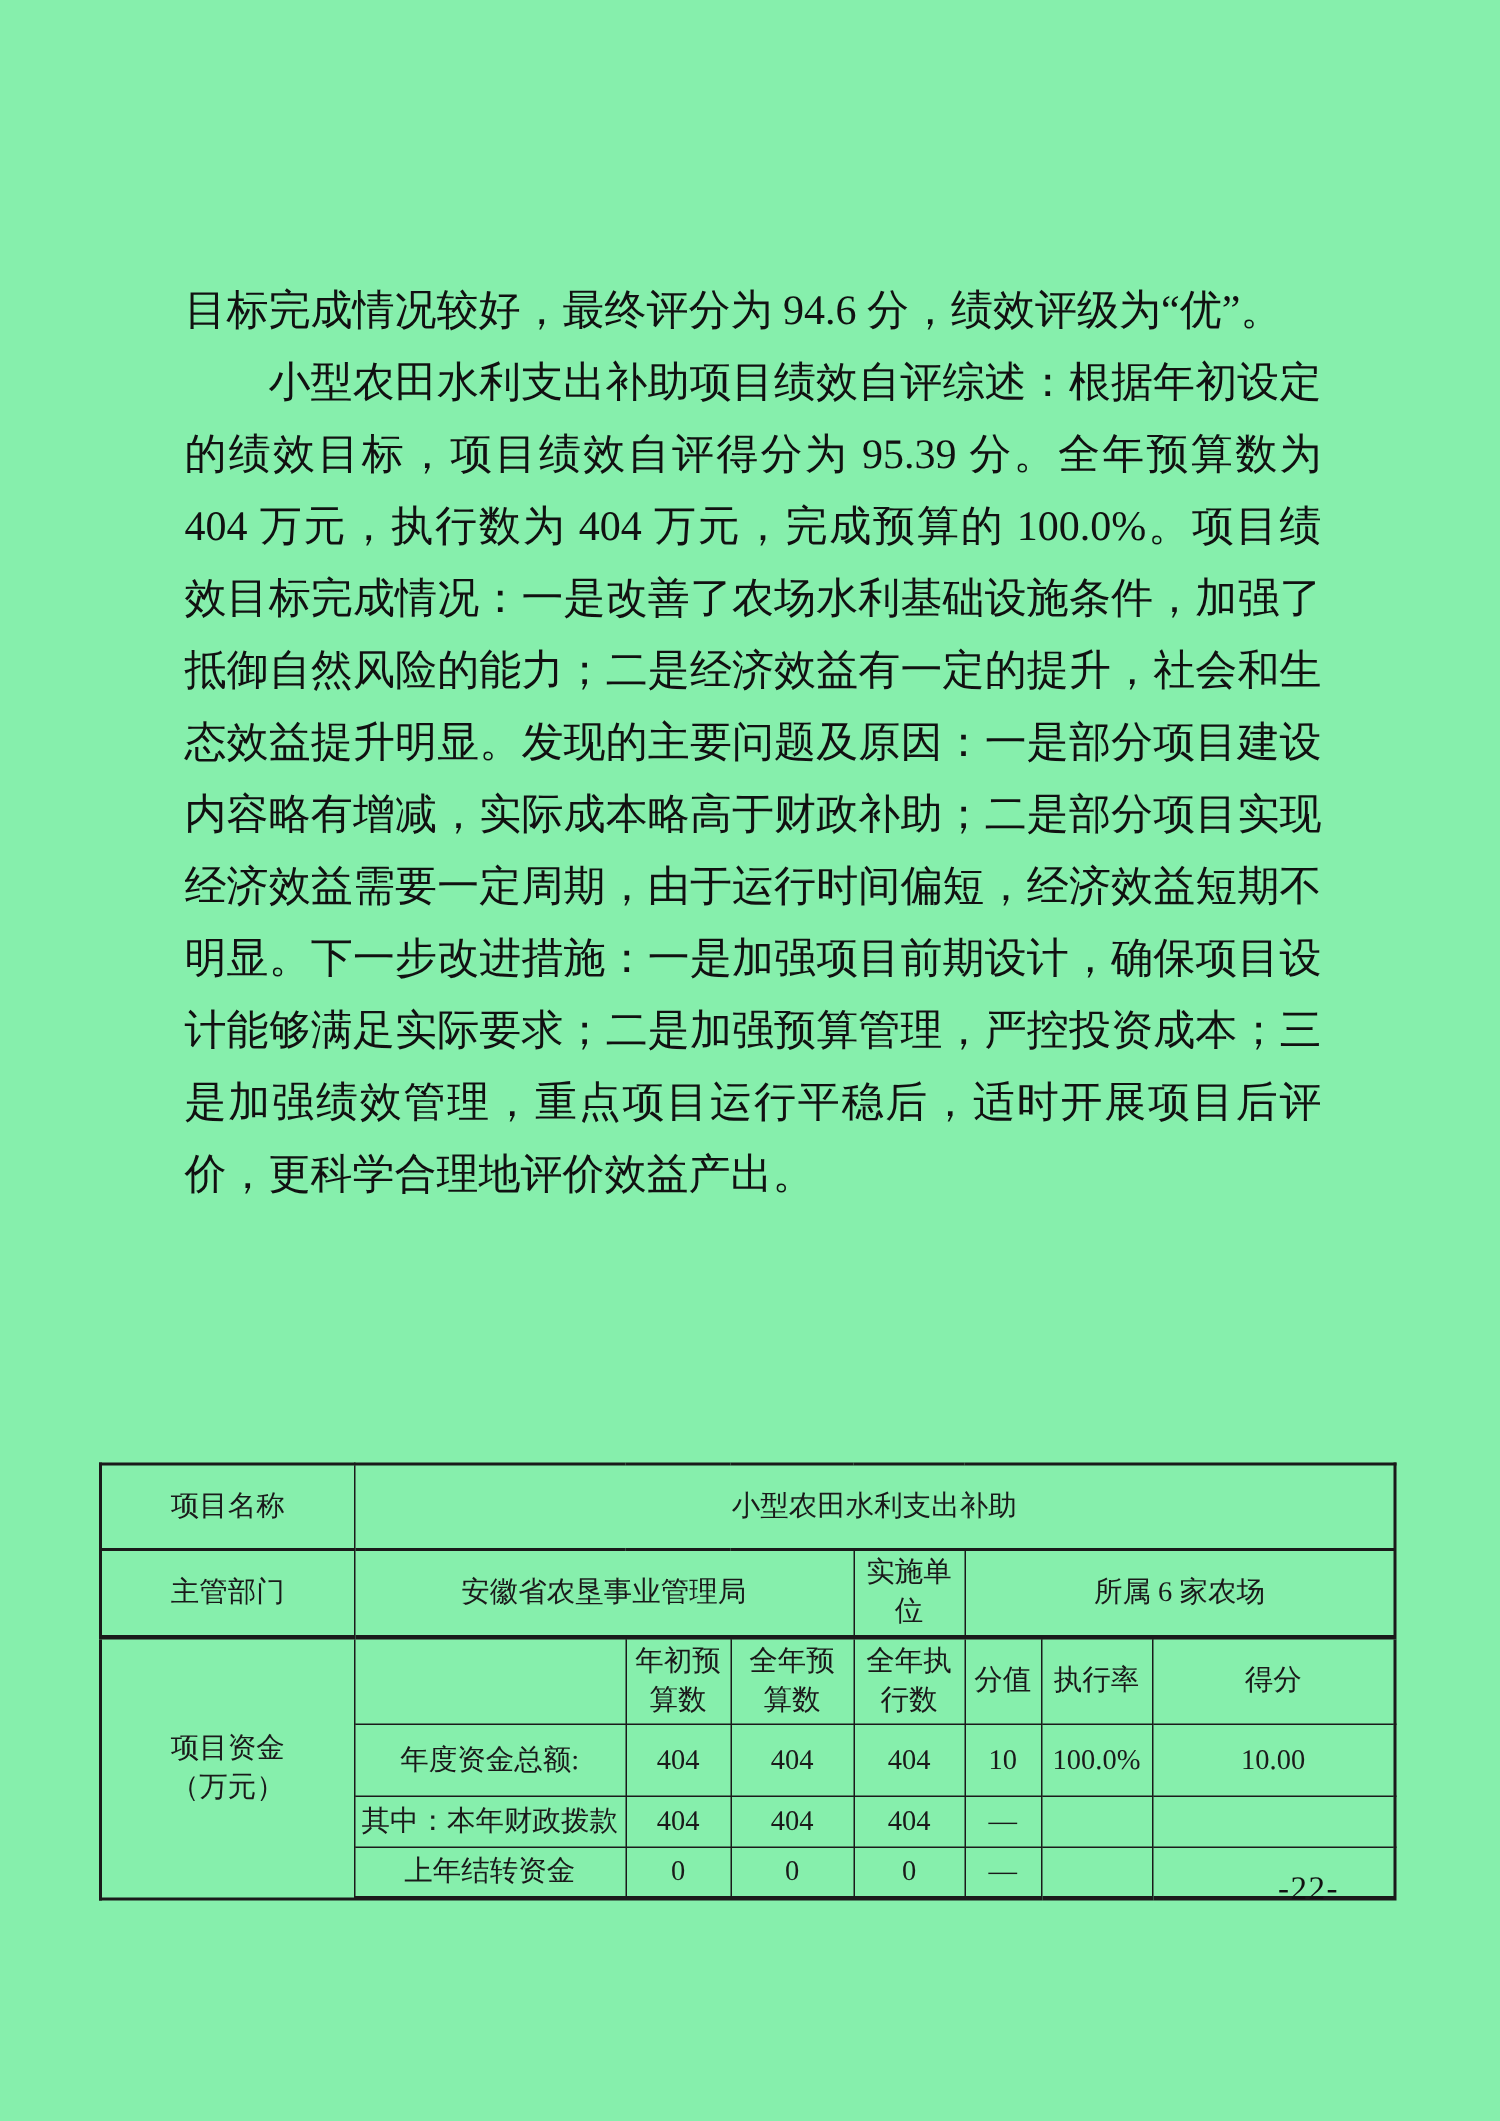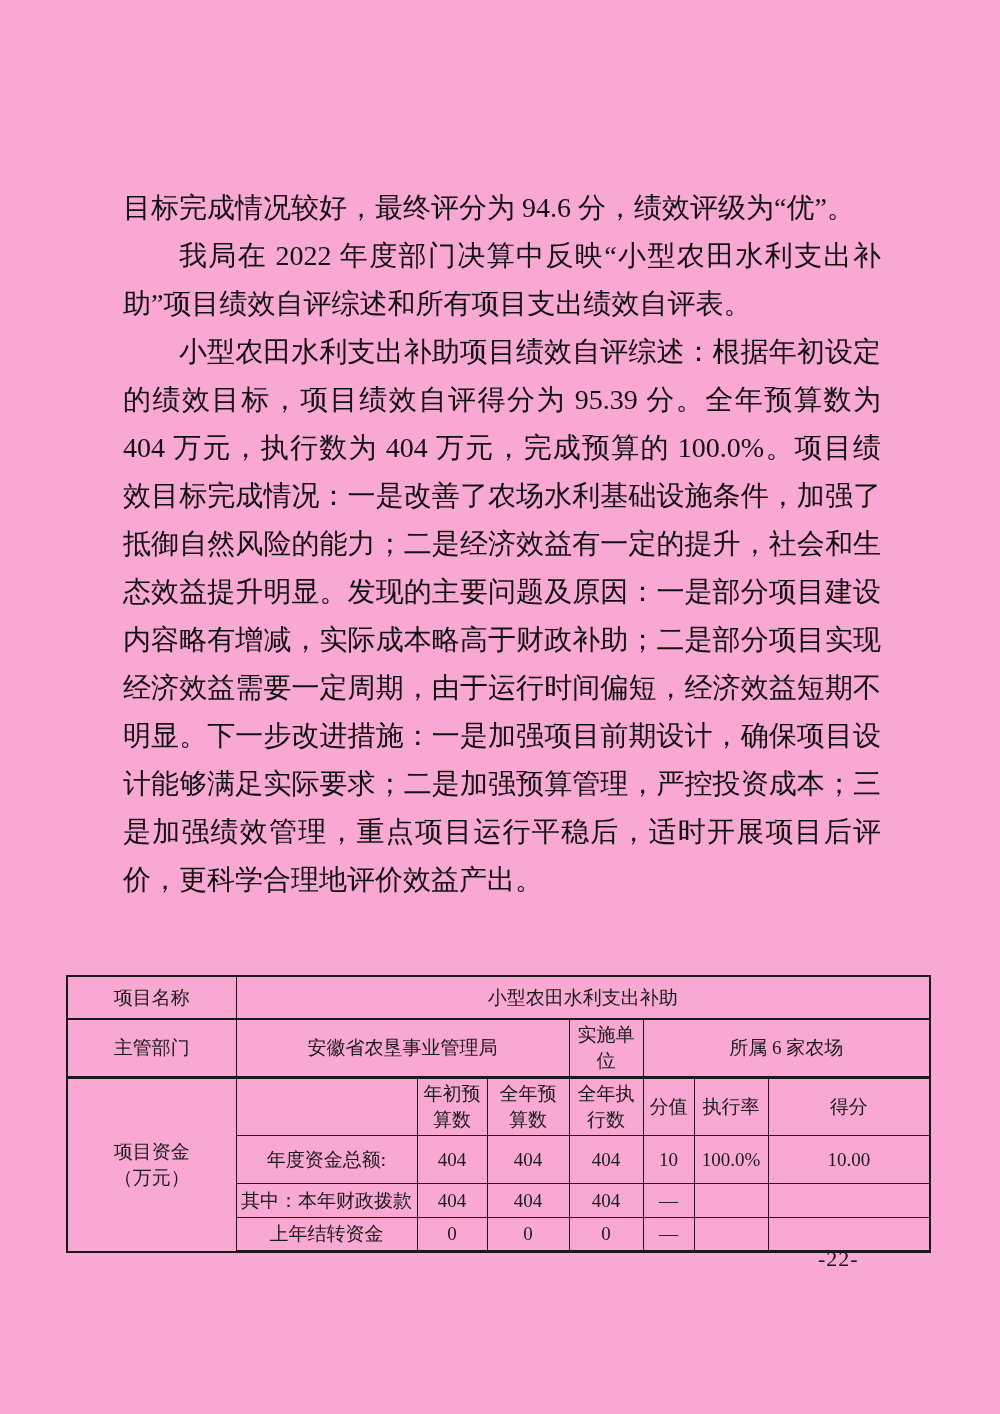--- a/index.html
+++ b/index.html
@@ -2,21 +2,21 @@
 <html><head>
 <meta charset="utf-8">
 <style>
   * { margin: 0; padding: 0; box-sizing: border-box; }
   html, body { background: #e8e8e8; }
   .page {
     position: relative;
     width: 1000px;
     height: 1414px;
     margin: 0 auto;
-    background: #f9a8d4;
+    background: #86efac;
     color: #111111;
     font-family: "Liberation Serif", serif;
     overflow: hidden;
   }
   .body-text {
     position: absolute;
     left: 123px;
     top: 184px;
     width: 758px;
     font-size: 28px;
@@ -65,44 +65,43 @@
     text-align: center;
     vertical-align: middle;
     padding: 2px 4px;
     white-space: pre-line;
     line-height: 26px;
     overflow: hidden;
   }
   tr.row-project td { border-bottom-width: 2px; }
   tr.row-dept td    { border-bottom-width: 3px; }
   tr.row-last td    { border-bottom-width: 3px; }
-  tr.row-project { height: 43px; padding-left: 20px; }
+  tr.row-project { height: 57px; padding-left: 20px; }
   tr.row-dept    { height: 48px; padding-left: 20px; }
   tr.row-header  { height: 53px; }
   tr.row-data1   { height: 48px; }
   tr.row-data2   { height: 34px; }
   tr.row-last    { height: 34px; }
   td.cell-left  { text-align: left;  padding-left: 11px; }
   td.cell-right { text-align: right; padding-right: 9px; }
   .page-number {
     position: absolute;
-    left: 818px;
+    left: 852px;
     top: 1246px;
     font-size: 22px;
     letter-spacing: 1px;
   }
 </style>
 </head>
 <body>
 
 <div class="page">
 
   <div class="body-text">
     <p>目标完成情况较好，最终评分为 94.6 分，绩效评级为“优”。</p>
-    <p class="para-indent">我局在 2022 年度部门决算中反映“小型农田水利支出补助”项目绩效自评综述和所有项目支出绩效自评表。</p>
     <p class="para-indent">小型农田水利支出补助项目绩效自评综述：根据年初设定的绩效目标，项目绩效自评得分为 95.39 分。全年预算数为 404 万元，执行数为 404 万元，完成预算的 100.0%。项目绩效目标完成情况：一是改善了农场水利基础设施条件，加强了抵御自然风险的能力；二是经济效益有一定的提升，社会和生态效益提升明显。发现的主要问题及原因：一是部分项目建设内容略有增减，实际成本略高于财政补助；二是部分项目实现经济效益需要一定周期，由于运行时间偏短，经济效益短期不明显。下一步改进措施：一是加强项目前期设计，确保项目设计能够满足实际要求；二是加强预算管理，严控投资成本；三是加强绩效管理，重点项目运行平稳后，适时开展项目后评价，更科学合理地评价效益产出。</p>
   </div>
 
 
   <table class="self-eval">
     <colgroup>
       <col style="width:169px">
       <col style="width:181px">
       <col style="width:70px">
       <col style="width:82px">

